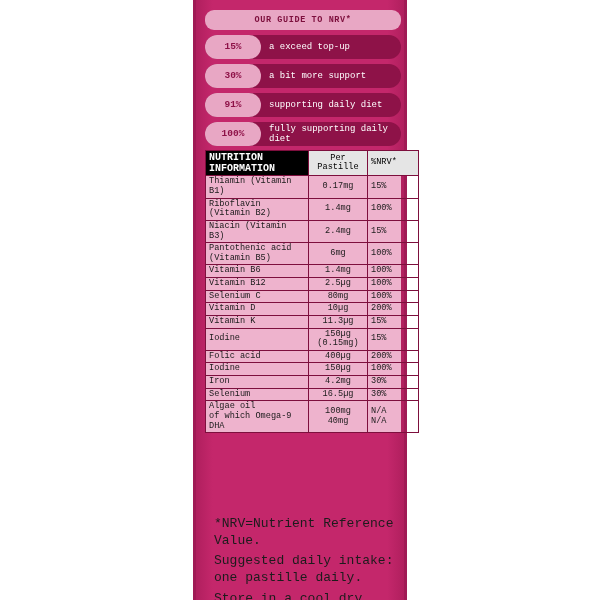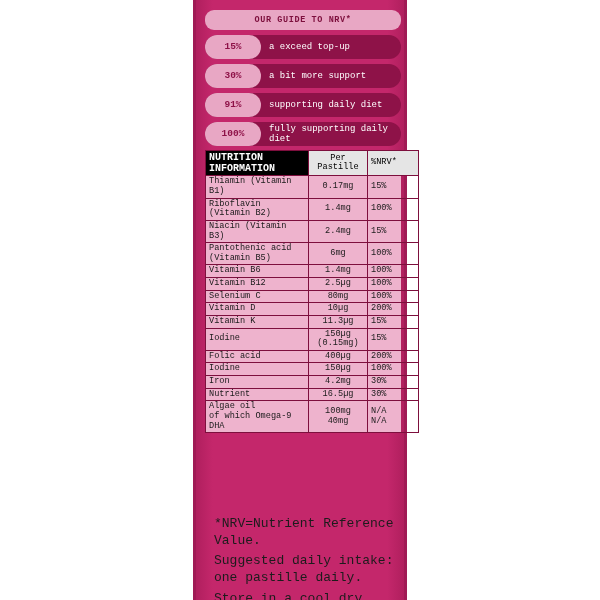--- a/index.html
+++ b/index.html
@@ -279,21 +279,21 @@
           <td class="rowname" style="white-space:pre-line">Iodine</td>
           <td class="col-amt" style="white-space:pre-line">150µg</td>
           <td class="col-nrv" style="white-space:pre-line">100%</td>
         </tr>
         <tr>
           <td class="rowname" style="white-space:pre-line">Iron</td>
           <td class="col-amt" style="white-space:pre-line">4.2mg</td>
           <td class="col-nrv" style="white-space:pre-line">30%</td>
         </tr>
         <tr>
-          <td class="rowname" style="white-space:pre-line">Nutrient</td>
+          <td class="rowname" style="white-space:pre-line">Selenium</td>
           <td class="col-amt" style="white-space:pre-line">16.5µg</td>
           <td class="col-nrv" style="white-space:pre-line">30%</td>
         </tr>
         <tr>
           <td class="rowname" style="white-space:pre-line">Algae oil
 of which Omega-9
 DHA</td>
           <td class="col-amt" style="white-space:pre-line">100mg
 40mg</td>
           <td class="col-nrv" style="white-space:pre-line">N/A

